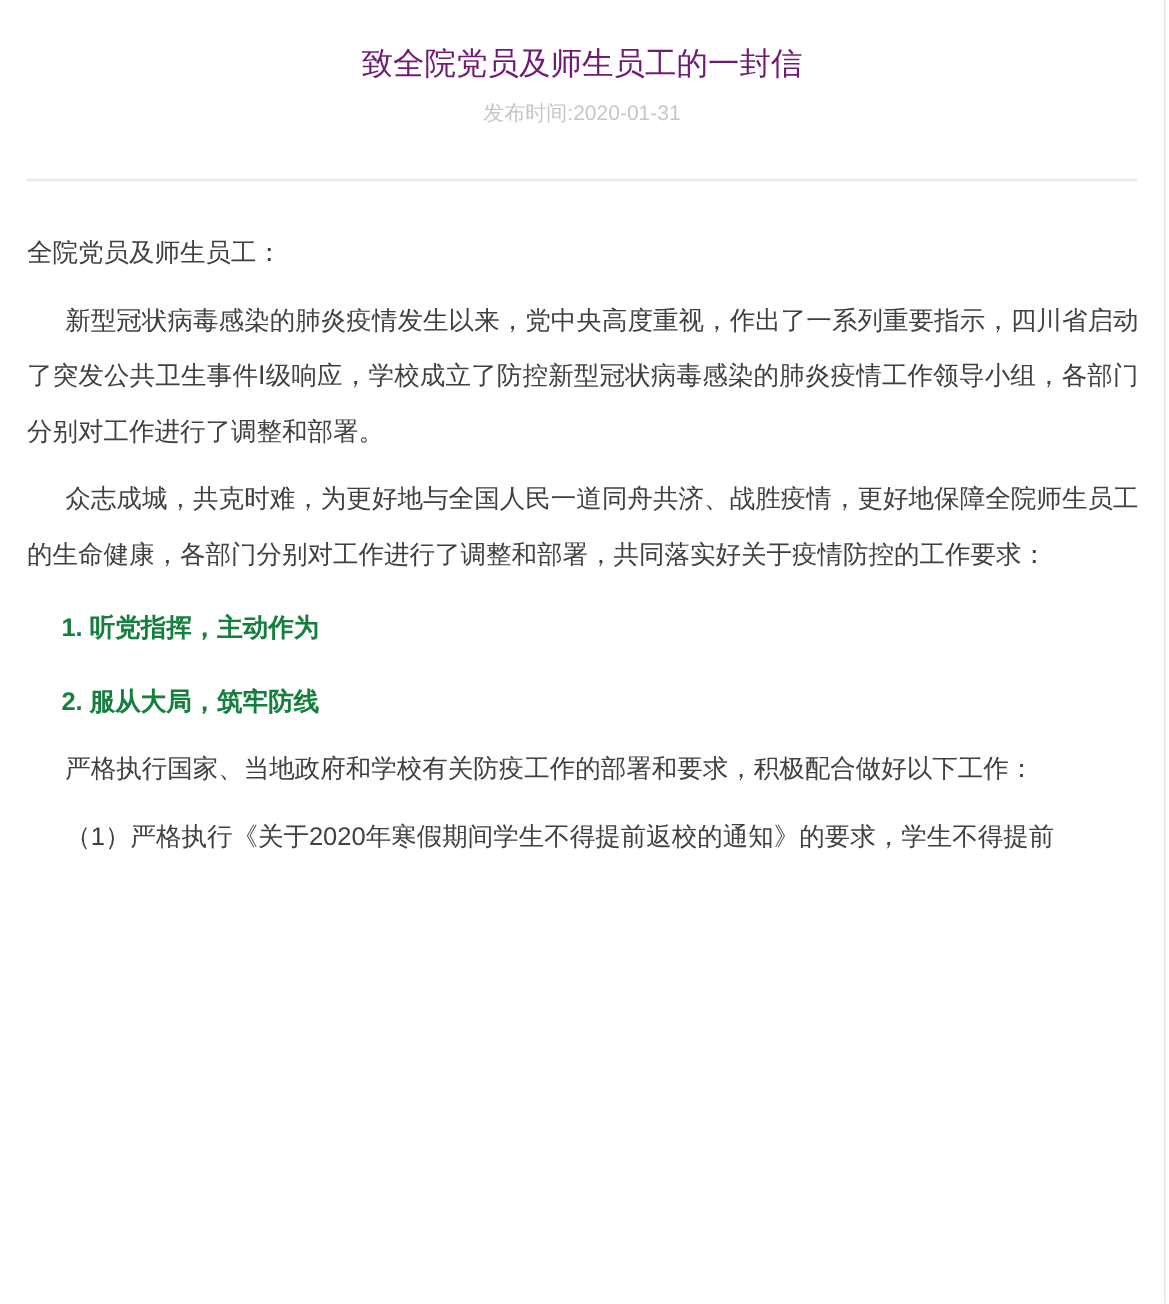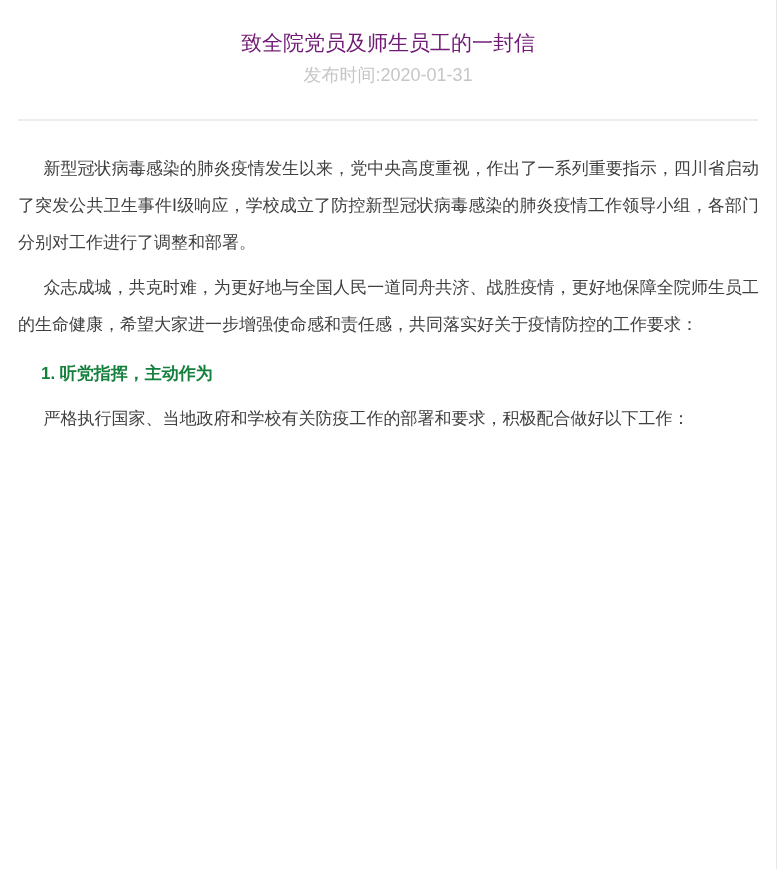--- a/index.html
+++ b/index.html
@@ -23,21 +23,21 @@
     padding-top: 30px;
   }
   .article-title {
     font-size: 21px;
     font-weight: 400;
     color: #701a75;
     margin: 0 0 13px 0;
     line-height: 25px;
   }
   .publish-date {
-    font-size: 18px;
+    font-size: 14px;
     color: #c6c6c6;
     margin: 0;
     line-height: 15px;
   }
   .divider {
     border: none;
     border-top: 2px solid #ececec;
     margin: 36px 18px 0 18px;
   }
   .article-body {
@@ -69,27 +69,30 @@
 <div class="page">
 
   <div class="article-header">
     <h1 class="article-title">致全院党员及师生员工的一封信</h1>
     <p class="publish-date">发布时间:2020-01-31</p>
   </div>
 
   <hr class="divider">
 
   <div class="article-body">
+    <p class="salutation">全院党员及师生员工：</p>
 
     <p>新型冠状病毒感染的肺炎疫情发生以来，党中央高度重视，作出了一系列重要指示，四川省启动了突发公共卫生事件Ⅰ级响应，学校成立了防控新型冠状病毒感染的肺炎疫情工作领导小组，各部门分别对工作进行了调整和部署。</p>
 
-    <p>众志成城，共克时难，为更好地与全国人民一道同舟共济、战胜疫情，更好地保障全院师生员工的生命健康，希望大家进一步增强使命感和责任感，共同落实好关于疫情防控的工作要求：</p>
+    <p>众志成城，共克时难，为更好地与全国人民一道同舟共济、战胜疫情，更好地保障全院师生员工的生命健康，各部门分别对工作进行了调整和部署，共同落实好关于疫情防控的工作要求：</p>
 
     <h3>1. 听党指挥，主动作为</h3>
 
 
 
+    <h3>2. 服从大局，筑牢防线</h3>
 
     <p>严格执行国家、当地政府和学校有关防疫工作的部署和要求，积极配合做好以下工作：</p>
 
+    <p>（1）严格执行《关于2020年寒假期间学生不得提前返校的通知》的要求，学生不得提前</p>
   </div>
 
 </div>
 
 </body></html>

